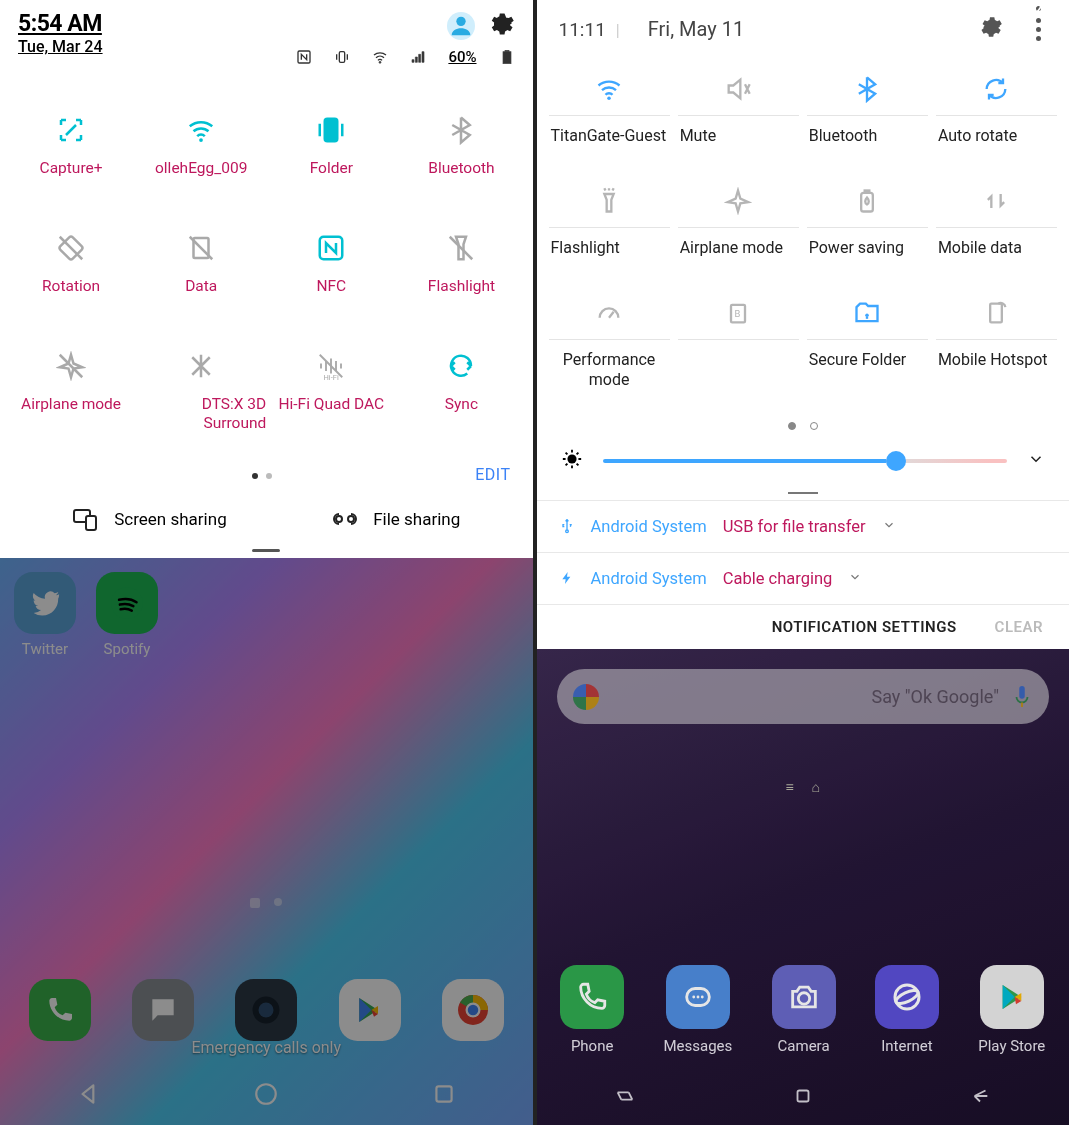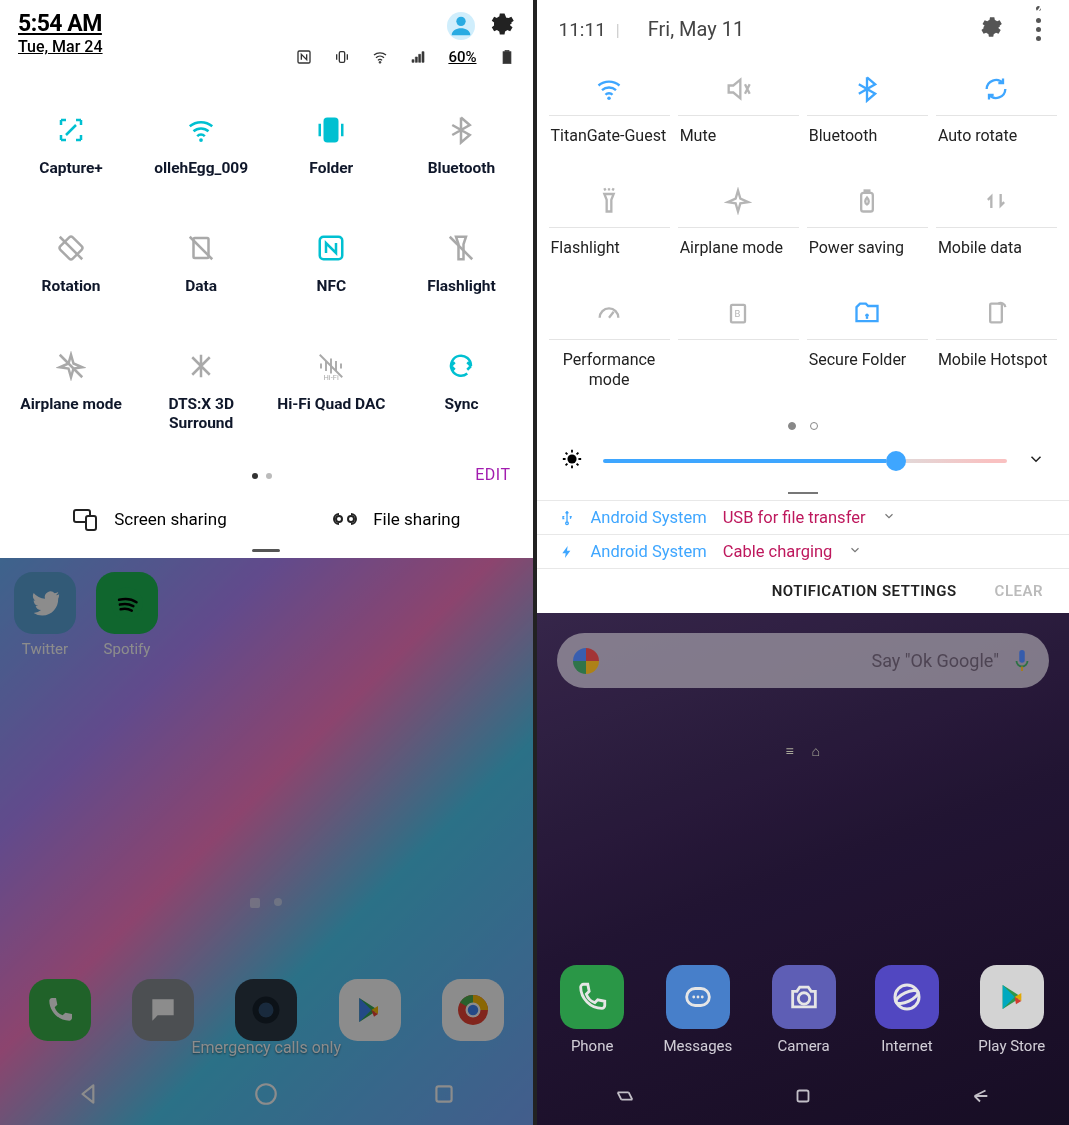--- a/index.html
+++ b/index.html
@@ -17,24 +17,24 @@
   .gear svg{width:28px;height:28px;fill:#222;}
   .mini-status{display:flex;align-items:center;gap:22px;font-size:15px;font-weight:500;}
   .mini-status svg{width:16px;height:16px;fill:#444;stroke:#444;}
   .left .qs-panel{background:#fff;}
   .left .qs-grid{display:grid;grid-template-columns:repeat(4,1fr);padding:25px 6px 0 6px;}
   .left .qs-tile{display:flex;flex-direction:column;align-items:center;gap:12px;height:118px;}
   .left .qs-tile .ico{height:34px;display:flex;align-items:center;justify-content:center;}
   .left .qs-tile .ico svg{width:30px;height:30px;stroke:#a9a9a9;fill:none;stroke-width:2;}
   .left .qs-tile.on .ico svg{stroke:#00c0d1;}
   .left .qs-tile.on.fill .ico svg{fill:#00c0d1;stroke:#00c0d1;}
-  .left .qs-tile .lbl{font-size:15.5px;color:#0f172a;text-align:center;line-height:1.2;font-weight:bold;}
+  .left .qs-tile .lbl{font-size:15.5px;color:#be185d;text-align:right;line-height:1.2;}
   .dots{text-align:center;font-size:14px;color:#888;display:flex;justify-content:center;gap:8px;padding:6px 0;position:relative;}
   .dots::after{content:"";}
-  .edit{position:absolute;right:22px;font-size:16px;color:#a21caf;letter-spacing:.5px;top:-2px;}
+  .edit{position:absolute;right:22px;font-size:16px;color:#3b82f6;letter-spacing:.5px;top:-2px;}
   .share-row{display:flex;justify-content:space-around;padding:22px 20px 18px;}
   .share-item{display:flex;align-items:center;gap:14px;font-size:17px;}
   .share-item svg{width:28px;height:24px;stroke:#222;fill:none;stroke-width:2;}
   .handle{width:28px;height:3px;background:#555;border-radius:2px;margin:0 auto 6px;}
   .left .wallpaper{flex:1;background:linear-gradient(135deg,#6fb5ff 0%,#b088ff 25%,#ff7cc8 45%,#4ecdf5 65%,#7aa9ff 100%);position:relative;filter:brightness(.55);}
   .hs-apps{position:absolute;top:14px;left:14px;display:flex;gap:20px;}
   .hs-app{display:flex;flex-direction:column;align-items:center;gap:6px;color:#fff;font-size:15px;}
   .hs-app .bubble{width:62px;height:62px;border-radius:30%;display:flex;align-items:center;justify-content:center;}
   .hs-dots{position:absolute;top:340px;left:0;right:0;display:flex;justify-content:center;gap:14px;}
   .hs-dots span{width:8px;height:8px;border-radius:50%;background:#fff7;}
@@ -64,21 +64,21 @@
   .right .qs-tile .lbl{font-size:16px;color:#222;text-align:center;padding:10px 2px 24px;line-height:1.25;}
   .r-dots{display:flex;justify-content:center;gap:14px;padding:2px 0 14px;}
   .r-dots span{width:8px;height:8px;border-radius:50%;border:1.5px solid #888;}
   .r-dots span.on{background:#888;}
   .bright{display:flex;align-items:center;gap:20px;padding:4px 24px 14px;}
   .bright svg{width:22px;height:22px;fill:#000;}
   .slider{flex:1;height:4px;background:linear-gradient(to right,#3ea6ff 0%,#3ea6ff 70%,#ddd 70%,#f9c1c1 96%,#f9c1c1 100%);border-radius:2px;position:relative;}
   .slider .thumb{position:absolute;left:70%;top:-8px;width:20px;height:20px;border-radius:50%;background:#3ea6ff;}
   .chev-d svg{width:18px;height:18px;stroke:#222;fill:none;stroke-width:2;}
   .r-handle{width:30px;height:2px;border-top:1px solid #777;border-bottom:1px solid #777;margin:4px auto 6px;}
-  .notif{border-top:1px solid #e8e8e8;padding:7px 22px;display:flex;align-items:center;gap:16px;font-size:16.5px;}
+  .notif{border-top:1px solid #e8e8e8;padding:16px 22px;display:flex;gap:16px;font-size:16.5px;}
   .notif svg{width:16px;height:18px;stroke:#3ea6ff;fill:none;stroke-width:2;}
   .notif .app{color:#3ea6ff;}
   .notif .msg{color:#be185d;}
   .notif .cd svg{width:14px;height:14px;stroke:#777;}
   .n-actions{border-top:1px solid #e8e8e8;display:flex;justify-content:flex-end;gap:38px;padding:13px 26px;font-size:15px;font-weight:600;letter-spacing:.5px;}
   .n-actions .a1{color:#222;}
   .n-actions .a2{color:#bbb;}
   .right .home{flex:1;background:linear-gradient(160deg,#3c2a52 0%,#251638 50%,#1a0f28 100%);position:relative;filter:brightness(.9);}
   .gsearch{position:absolute;top:20px;left:20px;right:20px;height:55px;background:#b8b3bd;border-radius:28px;display:flex;align-items:center;padding:0 16px;gap:12px;font-size:18px;color:#686068;opacity:.7;}
   .gsearch .g{width:26px;height:26px;border-radius:50%;background:conic-gradient(#ea4335 0 25%,#fbbc05 0 50%,#34a853 0 75%,#4285f4 0);}

